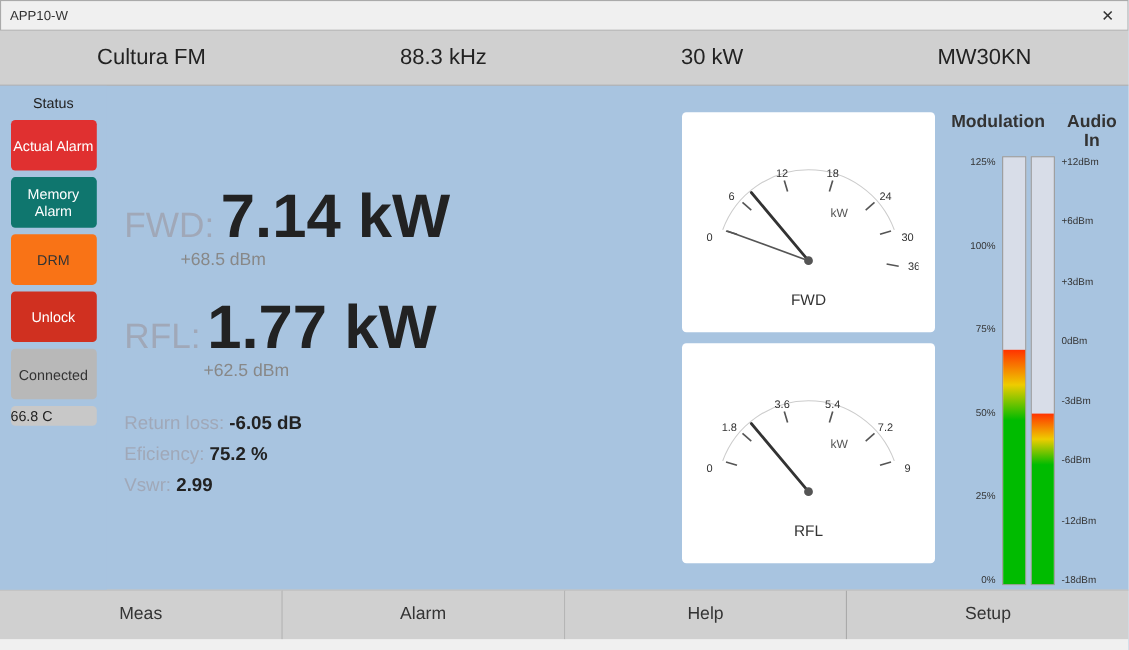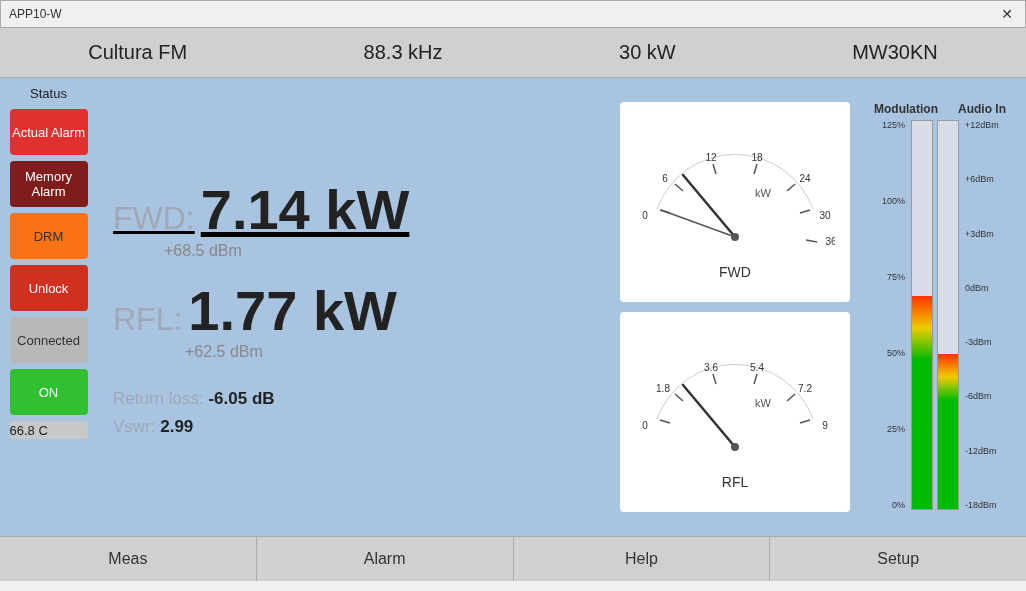--- a/index.html
+++ b/index.html
@@ -76,21 +76,21 @@
       border-radius: 4px;
       font-size: 13px;
       font-weight: normal;
       cursor: pointer;
       color: white;
       display: flex;
       align-items: center;
       justify-content: center;
     }
     .btn-red { background: #e03030; }
-    .btn-orange { background: #7f1d1d; }
+    .btn-orange { background: #0f766e; }
     .btn-gray { background: #f97316; color: #333; }
     .btn-red2 { background: #d03020; }
     .btn-gray2 { background: #b8b8b8; color: #333; }
     .btn-green { background: #30c030; }
     .temp-display {
       width: 78px;
       height: 18px;
       background: #c8c8c8;
       border-radius: 4px;
       display: flex;
@@ -161,21 +161,21 @@
       align-items: center;
       padding: 8px 4px;
       flex-shrink: 0;
     }
     .meters-header {
       display: flex;
       gap: 20px;
       margin-bottom: 4px;
     }
     .meter-title {
-      font-size: 12px;
+      font-size: 16px;
       color: #333;
       font-weight: bold;
       text-align: center;
     }
     .tab-bar {
       display: flex;
       height: 45px;
       border-top: 1px solid #aaa;
     }
     .tab {
@@ -229,49 +229,50 @@
     </button>
     <button class="status-btn btn-gray">
       <span>DRM</span>
     </button>
     <button class="status-btn btn-red2">
       <span>Unlock</span>
     </button>
     <button class="status-btn btn-gray2">
       <span>Connected</span>
     </button>
-    <button class="status-btn btn-green">
-      <span>ON</span>
-    </button>
     <div class="temp-display">
       <span>66.8  C</span>
     </div>
   </div>
 
   <div class="content-area">
 
     <div class="measurements">
       <div class="fwd-row">
-        <div style="display:flex;align-items:baseline;gap:6px;text-decoration:underline;">
+        <div style="display:flex;align-items:baseline;gap:6px;">
           <span style="font-size:32px;color:#a0a8b8;font-weight:300;">FWD:</span>
           <span style="font-size:56px;font-weight:bold;color:#222;">7.14 kW</span>
         </div>
         <div style="font-size:16px;color:#888;margin-left:51px;">+68.5 dBm</div>
       </div>
       <div class="fwd-row">
         <div style="display:flex;align-items:baseline;gap:6px;">
           <span style="font-size:32px;color:#a0a8b8;font-weight:300;">RFL:</span>
           <span style="font-size:56px;font-weight:bold;color:#222;">1.77 kW</span>
         </div>
         <div style="font-size:16px;color:#888;margin-left:72px;">+62.5 dBm</div>
       </div>
       <div class="stats">
         <div class="stat-row">
           <span class="inline-label">Return loss:</span>
           <span class="inline-value">-6.05 dB</span>
+        </div>
+        <div class="stat-row">
+          <span class="inline-label">Eficiency:</span>
+          <span class="inline-value">75.2 %</span>
         </div>
         <div class="stat-row">
           <span class="inline-label">Vswr:</span>
           <span class="inline-value">2.99</span>
         </div>
       </div>
     </div>
 
     <div class="gauges-area">
 

